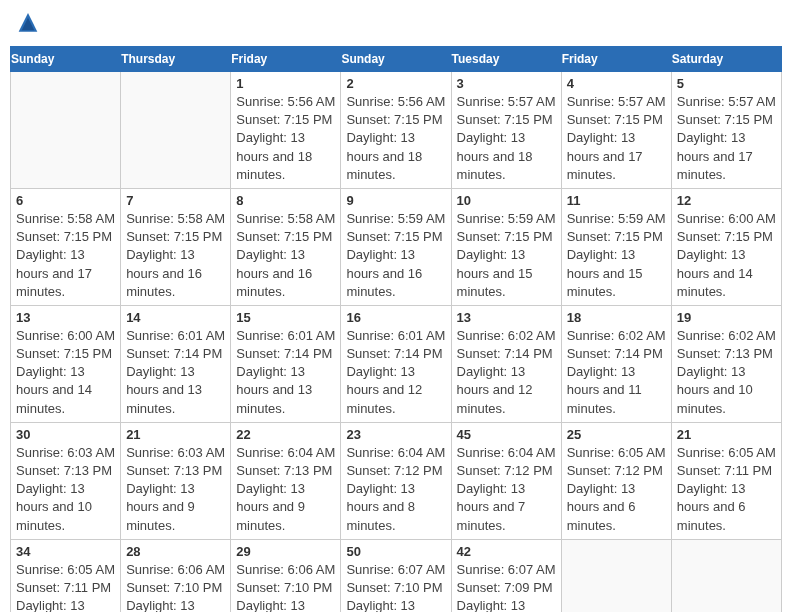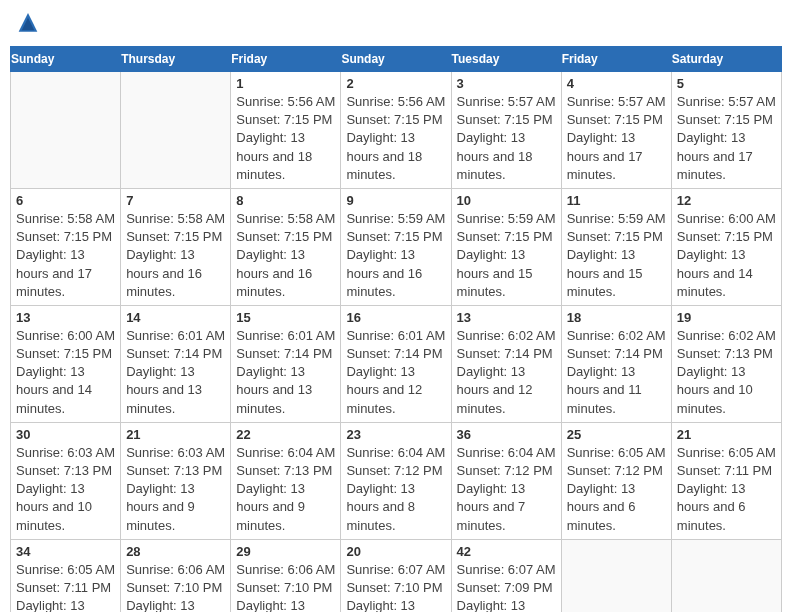--- a/index.html
+++ b/index.html
@@ -212,21 +212,21 @@
         </td>
         <td>
           <span class="day-number">22</span>
           <div class="day-info">Sunrise: 6:04 AM<br>Sunset: 7:13 PM<br>Daylight: 13 hours and 9 minutes.</div>
         </td>
         <td>
           <span class="day-number">23</span>
           <div class="day-info">Sunrise: 6:04 AM<br>Sunset: 7:12 PM<br>Daylight: 13 hours and 8 minutes.</div>
         </td>
         <td>
-          <span class="day-number">36</span>
+          <span class="day-number">45</span>
           <div class="day-info">Sunrise: 6:04 AM<br>Sunset: 7:12 PM<br>Daylight: 13 hours and 7 minutes.</div>
         </td>
         <td>
           <span class="day-number">25</span>
           <div class="day-info">Sunrise: 6:05 AM<br>Sunset: 7:12 PM<br>Daylight: 13 hours and 6 minutes.</div>
         </td>
         <td>
           <span class="day-number">21</span>
           <div class="day-info">Sunrise: 6:05 AM<br>Sunset: 7:11 PM<br>Daylight: 13 hours and 6 minutes.</div>
         </td>
@@ -238,21 +238,21 @@
         </td>
         <td>
           <span class="day-number">28</span>
           <div class="day-info">Sunrise: 6:06 AM<br>Sunset: 7:10 PM<br>Daylight: 13 hours and 4 minutes.</div>
         </td>
         <td>
           <span class="day-number">29</span>
           <div class="day-info">Sunrise: 6:06 AM<br>Sunset: 7:10 PM<br>Daylight: 13 hours and 3 minutes.</div>
         </td>
         <td>
-          <span class="day-number">20</span>
+          <span class="day-number">50</span>
           <div class="day-info">Sunrise: 6:07 AM<br>Sunset: 7:10 PM<br>Daylight: 13 hours and 3 minutes.</div>
         </td>
         <td>
           <span class="day-number">42</span>
           <div class="day-info">Sunrise: 6:07 AM<br>Sunset: 7:09 PM<br>Daylight: 13 hours and 2 minutes.</div>
         </td>
         <td class="empty"></td>
         <td class="empty"></td>
       </tr>
     </tbody>

